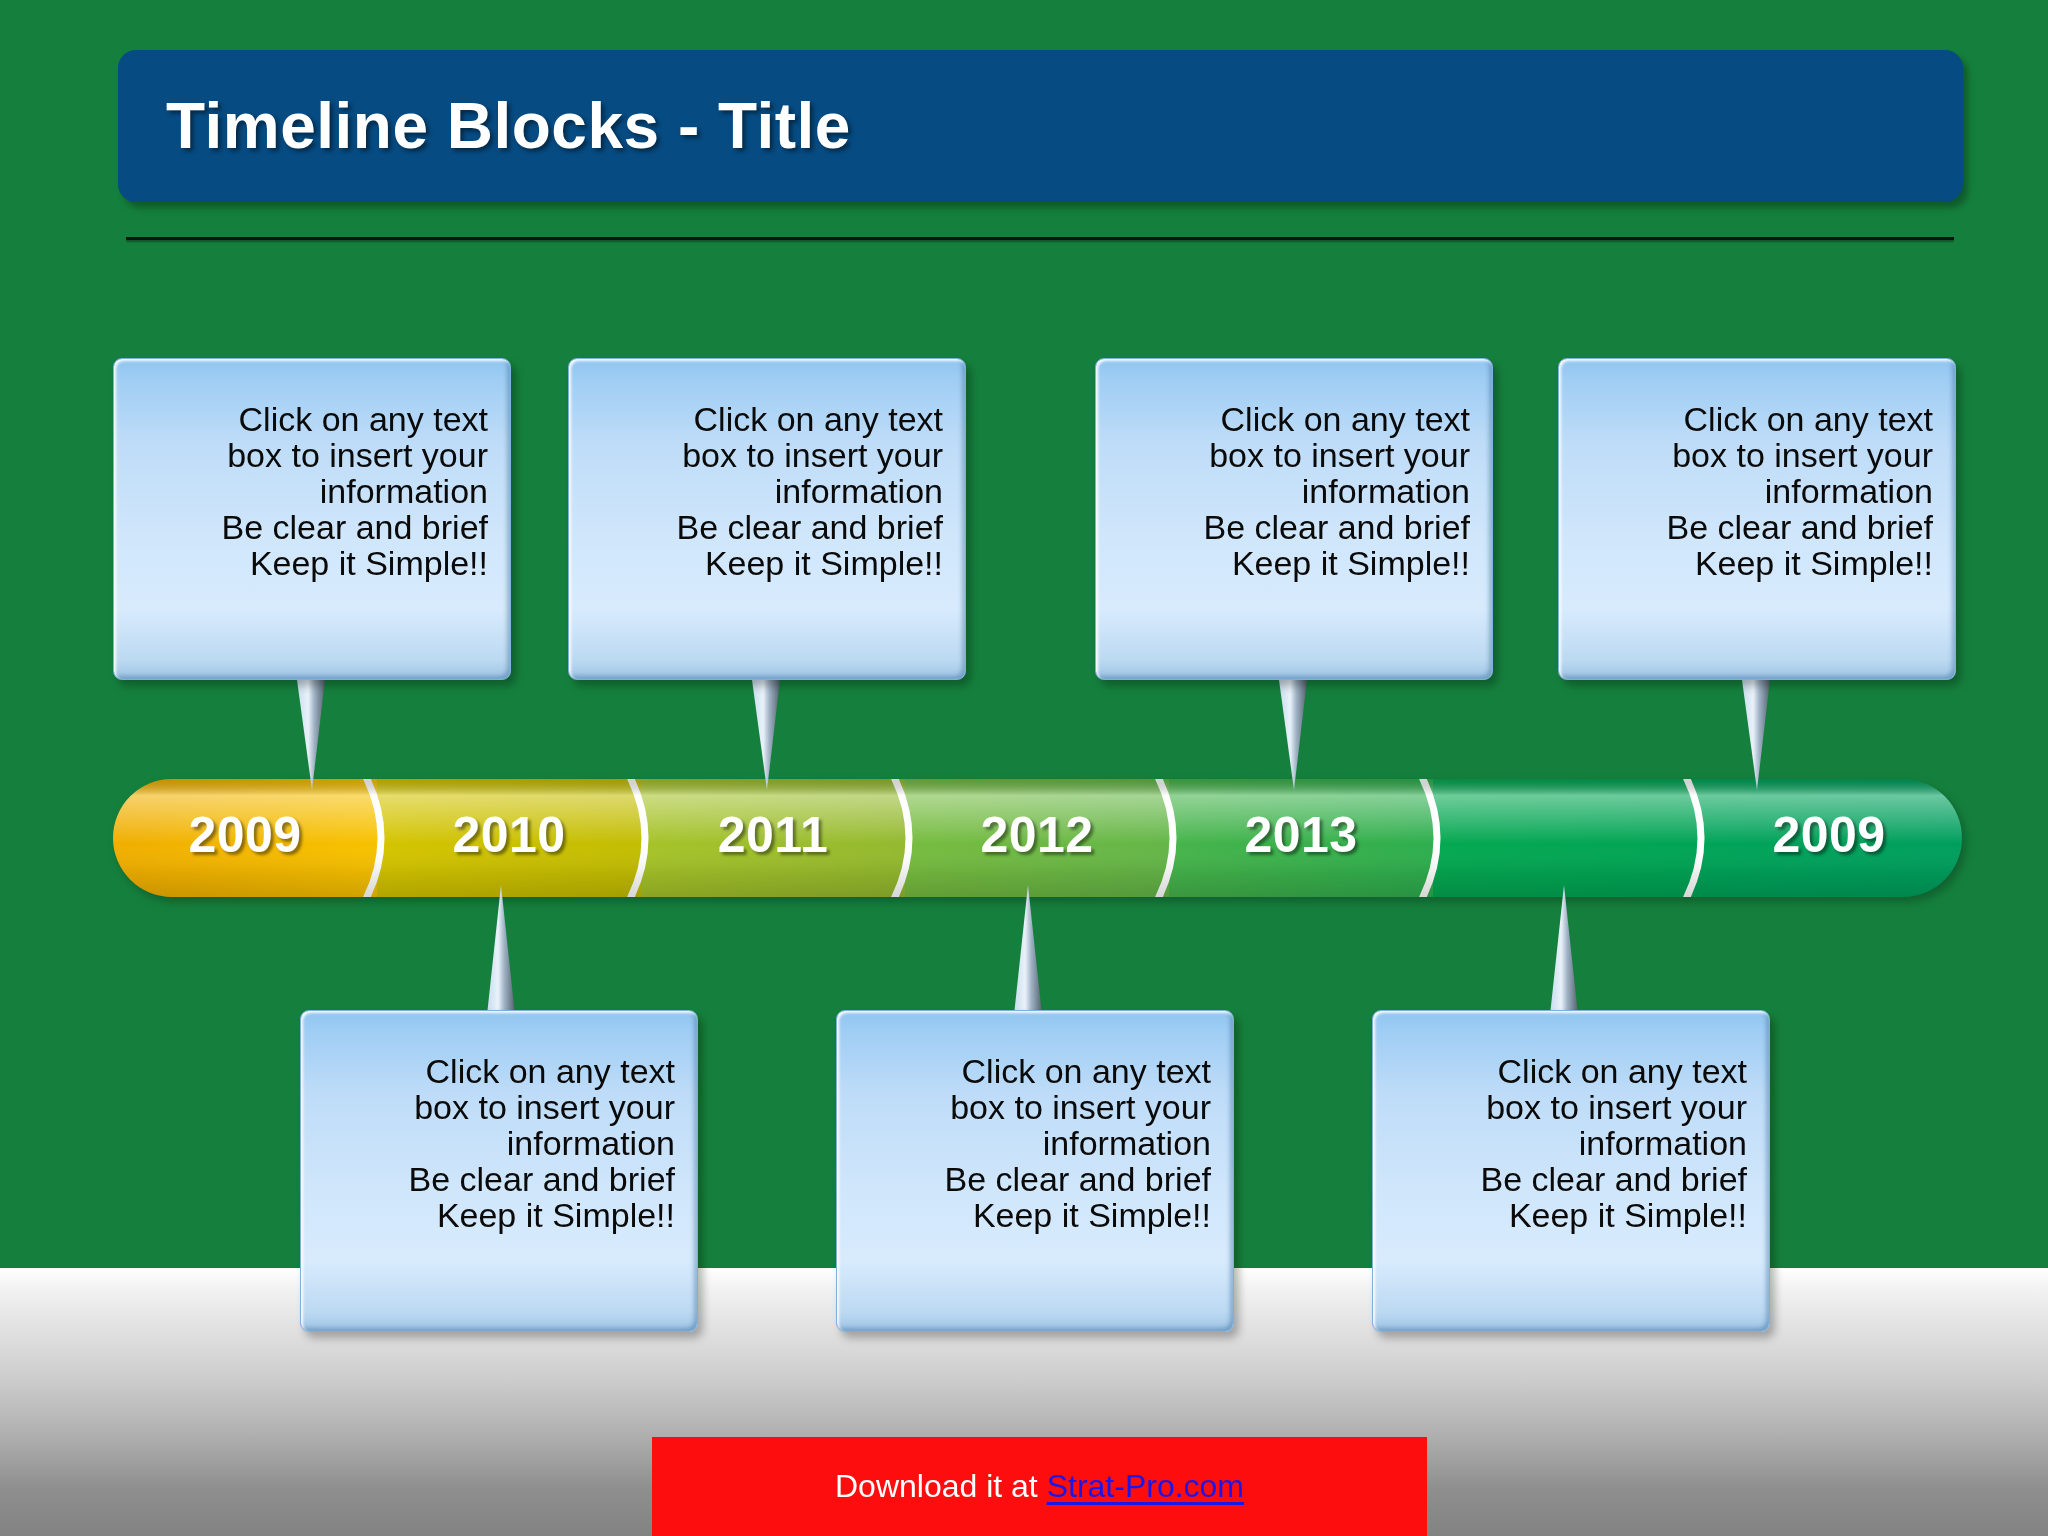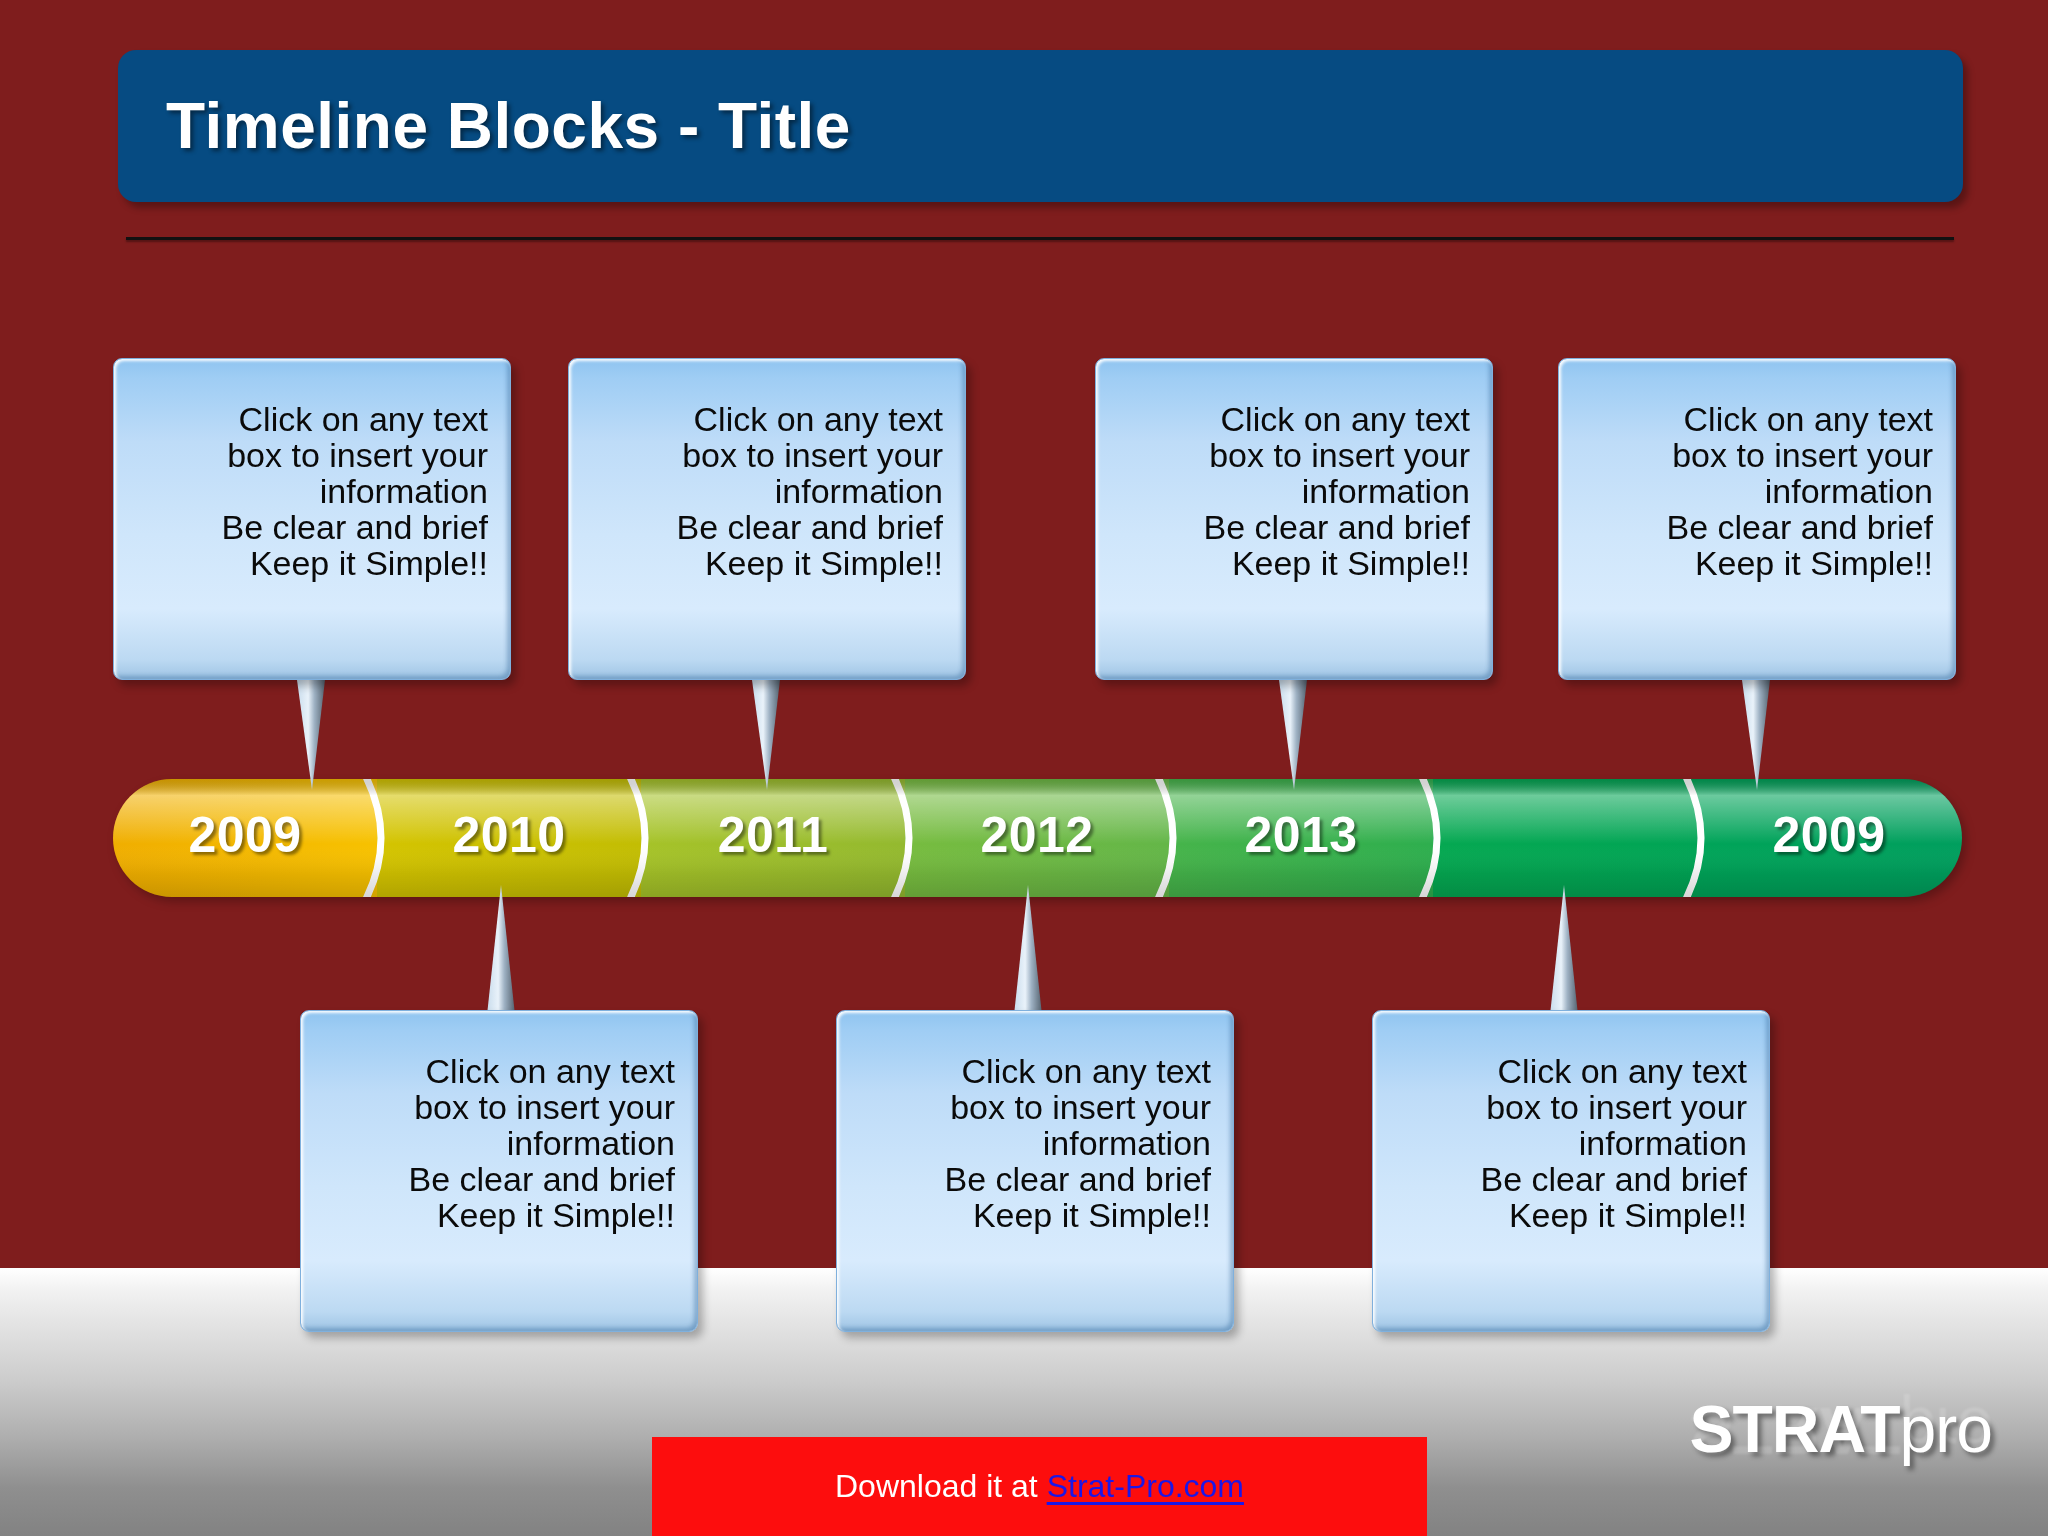--- a/index.html
+++ b/index.html
@@ -5,21 +5,21 @@
   * { box-sizing: border-box; margin: 0; padding: 0; }
   html, body {
     width: 2048px; height: 1536px;
     font-family: "Liberation Sans", sans-serif;
     background: #ffffff;
     overflow: hidden;
   }
   #slide {
     position: relative;
     width: 2048px; height: 1536px;
-    background: #7f1d1d;
+    background: #15803d;
     overflow: hidden;
   }
 
   
   #floor {
     position: absolute;
     left: 0; top: 1268px; width: 2048px; height: 268px;
     background: linear-gradient(to bottom,
        #ffffff 0%, #f2f2f2 8%, #e2e2e2 22%,
        #cccccc 42%, #b0b0b0 62%, #8f8f8f 82%, #828282 100%);
@@ -362,18 +362,14 @@
       <div class="callout-line">information</div>
       <div class="callout-line">Be clear and brief</div>
       <div class="callout-line">Keep it Simple!!</div>
     </div>
   </div>
 
   <div id="download-banner">
     <div id="download-text"><span>Download it at </span><span id="download-link">Strat-Pro.com</span></div>
   </div>
 
-  <div id="logo">
-    <div id="logo-main"><span id="logo-strat">STRAT</span><span id="logo-pro">pro</span></div>
-    <div id="logo-reflection"><span style="font-weight:bold">STRAT</span><span>pro</span></div>
-  </div>
 
 </div>
 
 </body></html>

